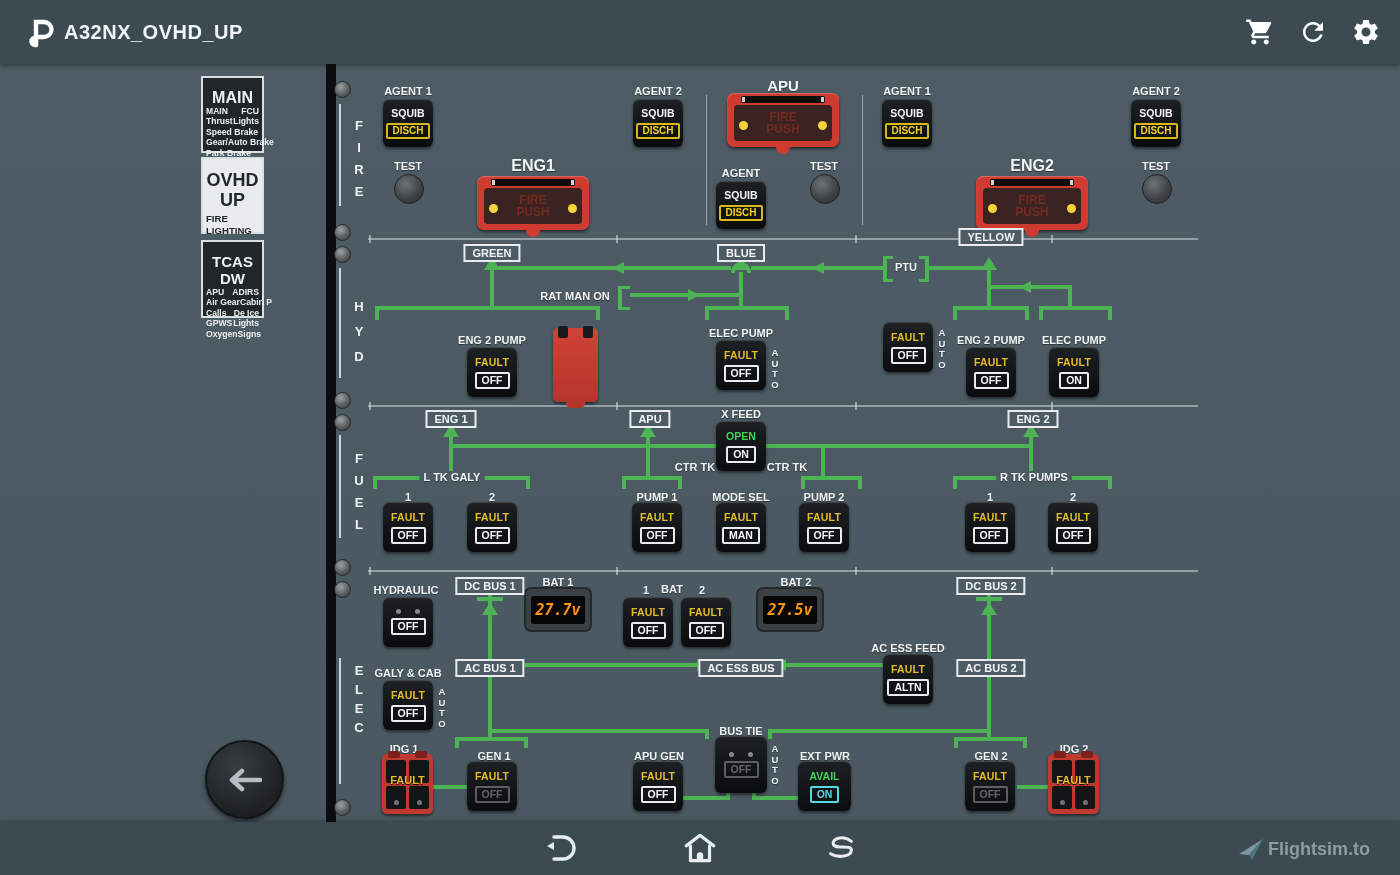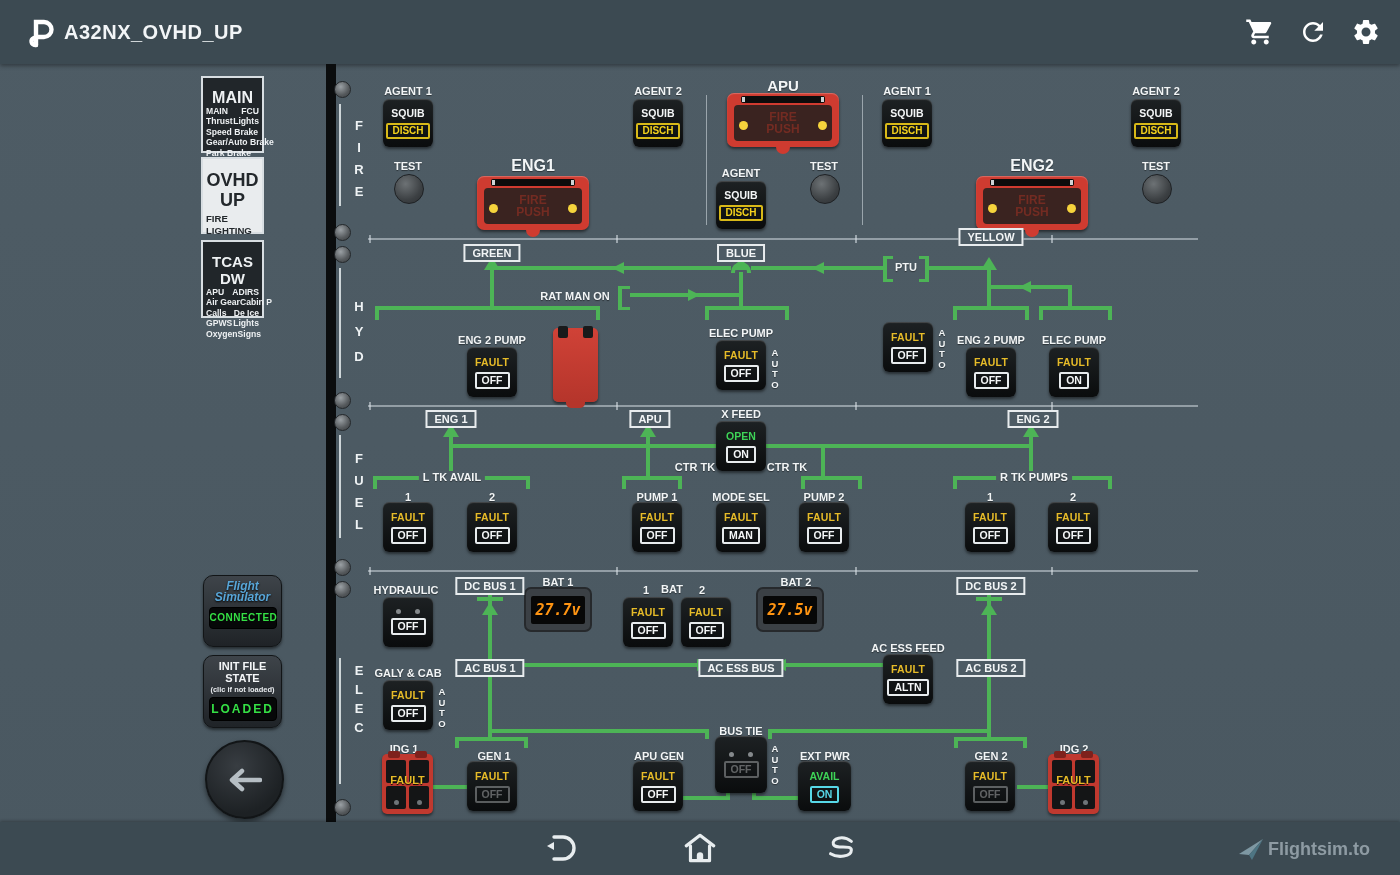--- a/index.html
+++ b/index.html
@@ -181,34 +181,21 @@
         <span>GPWS</span>
         <span>Lights</span>
       </div>
     <div class="row">
         <span>Oxygen</span>
         <span>Signs</span>
       </div>
   </div>
 
 
-  <div class="fsbtn" style="top:575px;height:72px">
-    <div style="margin-top:5px;text-align:center;font-style:italic;font-weight:bold;color:#58a6d8;
-      font-size:12px;line-height:11px;text-shadow:0 1px 2px #000;">
-      <span>Flight</span><br><span>Simulator</span>
-    </div>
-    <div class="lcd" style="margin-top:4px;height:20px;line-height:20px;font-size:10px;letter-spacing:.5px">CONNECTED</div>
-  </div>
-
-  <div class="fsbtn" style="top:655px;height:73px">
-    <div class="pre" style="margin-top:4px;text-align:center;font-weight:bold;color:#f4f6f8;font-size:11px;line-height:12px;white-space:pre-line">INIT FILE
-STATE</div>
-    <div style="font-weight:bold;color:#e8ebee;font-size:7.5px;margin-top:1px">(clic if not loaded)</div>
-    <div class="lcd" style="margin-top:3px;height:22px;line-height:22px;font-size:12px;letter-spacing:2px">LOADED</div>
-  </div>
+
 
   <div style="position:absolute;left:205px;top:740px;width:75px;height:75px;border-radius:50%;
     background:radial-gradient(circle at 40% 32%,#383d42,#1d2124 70%);border:2px solid #121517;
     box-shadow:0 3px 5px rgba(0,0,0,.5);display:flex;align-items:center;justify-content:center;">
     <svg width="34" height="24" viewBox="0 0 34 24">
       <path d="M32 12 H6 M14 3 L4 12 L14 21" fill="none" stroke="#b6bec4" stroke-width="4.5" stroke-linecap="round" stroke-linejoin="round"></path>
     </svg>
   </div>
 
   <div class="strip"></div>
@@ -442,21 +429,21 @@
 
   <div class="bus" style="left:451px;top:410px">ENG 1</div>
   <div class="bus" style="left:650px;top:410px">APU</div>
   <div class="lbl" style="left:741px;top:408px">X FEED</div>
   <div class="bus" style="left:1033px;top:410px">ENG 2</div>
   <div class="korry" style="left:716px;top:421px;z-index:3">
     <span class="k-green">OPEN</span>
     <span class="k-state">ON</span>
   </div>
 
-  <div class="lbl chip" style="left:452px;top:471px;z-index:2">L TK AVAIL</div>
+  <div class="lbl chip" style="left:452px;top:471px;z-index:2">L TK GALY</div>
   <div class="lbl" style="left:695px;top:461px">CTR TK</div>
   <div class="lbl" style="left:787px;top:461px">CTR TK</div>
   <div class="lbl chip" style="left:1034px;top:471px;z-index:2">R TK PUMPS</div>
 
   <div class="lbl" style="left:408px;top:491px">1</div>
   <div class="lbl" style="left:492px;top:491px">2</div>
   <div class="lbl" style="left:657px;top:491px">PUMP 1</div>
   <div class="lbl" style="left:741px;top:491px">MODE SEL</div>
   <div class="lbl" style="left:824px;top:491px">PUMP 2</div>
   <div class="lbl" style="left:990px;top:491px">1</div>

